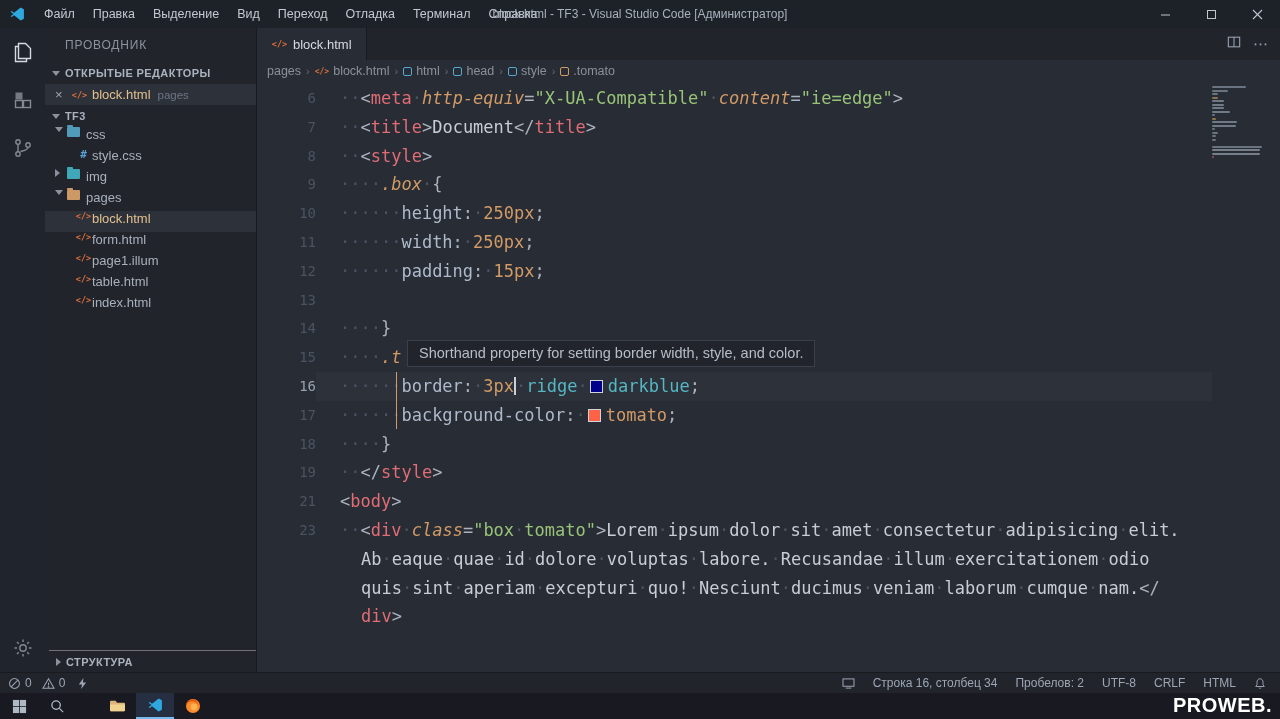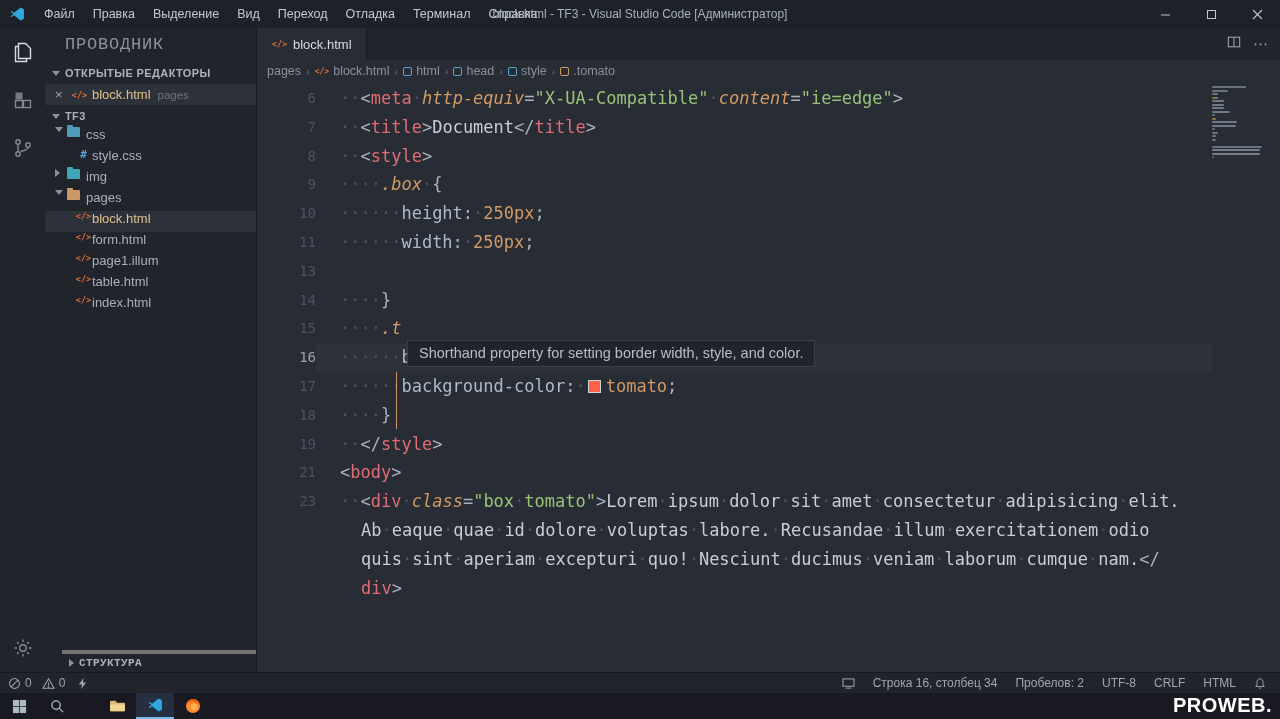--- a/index.html
+++ b/index.html
@@ -16,39 +16,39 @@
   .wc { width:46px; height:28px; display:flex; align-items:center; justify-content:center; }
 
   
   .activitybar { position:absolute; left:0; top:28px; width:45px; bottom:47px; background:#20242c; z-index:10; display:flex; flex-direction:column; }
   .ab-item { height:48px; display:flex; align-items:center; justify-content:center; opacity:.55; }
   .ab-item.active { opacity:1; }
   .ab-bottom { margin-top:auto; }
 
   
   .sidebar { position:absolute; left:45px; top:28px; width:212px; bottom:47px; background:#21252b; border-right:1px solid #181a1f; z-index:9; color:#9da5b4; }
-  .sb-title { height:34px; line-height:34px; padding-left:20px; font-size:17px; letter-spacing:.8px; color:#8b939e;font-family:Liberation Mono, monospace; }
+  .sb-title { height:34px; line-height:34px; padding-left:20px; font-size:12px; letter-spacing:.8px; color:#8b939e; }
   .sb-section-header { height:22px; display:flex; align-items:center; font-size:11px; font-weight:bold; color:#aab2bd; letter-spacing:.4px; padding-left:4px; }
   .chev { width:0; height:0; margin:0 5px 0 3px; }
   .chev.down { border-left:4px solid transparent; border-right:4px solid transparent; border-top:5px solid #8a919c; }
   .chev.right { border-top:4px solid transparent; border-bottom:4px solid transparent; border-left:5px solid #8a919c; }
   .oe-item { height:21px; display:flex; align-items:center; background:#2c313a; padding-left:10px; font-size:13px; }
   .oe-close { color:#9da5b4; font-size:13px; width:16px; }
   .oe-label { color:#e2c08d; margin-left:4px; }
   .oe-detail { color:#6d7582; font-size:11.5px; margin-left:7px; }
   .tree-row { height:21px; display:flex; align-items:flex-start; font-size:13px; color:#a8b0bc; }
   .tree-row.selected { background:#2c313a; }
   .tree-row.selected .t-label { color:#e2c08d; }
   .t-chev { width:12px; display:flex; }
   .folder-ico { width:13px; height:10px; border-radius:1px; position:relative; margin-right:6px; }
   .folder-ico::before { content:""; position:absolute; top:-2px; left:0; width:6px; height:2px; border-radius:1px 1px 0 0; background:inherit; }
   .ficon { font-family:"DejaVu Sans Mono",monospace; font-size:8.5px; font-weight:bold; width:17px; flex:none; display:inline-block; text-align:center; }
   .ficon.html { color:#e0703a; }
   .ficon.css { color:#5a9fd4; font-size:11px; }
-  .sb-outline { position:absolute; bottom:0; left:17px; right:0; height:22px; display:flex; align-items:center; font-size:11px; font-weight:bold; letter-spacing:.4px; border-top:4px solid #737373; padding-left:4px; color:#aab2bd;font-family:Liberation Mono, monospace; }
+  .sb-outline { position:absolute; bottom:0; left:4px; right:0; height:22px; display:flex; align-items:center; font-size:11px; font-weight:bold; letter-spacing:.4px; border-top:1px solid #737373; padding-left:4px; color:#aab2bd; }
 
   
   .editor { position:absolute; left:257px; top:28px; right:0; bottom:47px; background:#282c34; }
   .tabbar { height:32px; background:#21252b; display:flex; align-items:stretch; }
   .tab { display:flex; align-items:center; padding:0 14px; font-size:13px; color:#d7dae0; background:#282c34; border-right:1px solid #181a1f; }
   .tab .ficon { margin-right:5px; }
   .tab-actions { margin-left:auto; display:flex; align-items:center; gap:12px; padding-right:12px; color:#9da5b4; }
   .breadcrumbs { height:22px; display:flex; align-items:center; font-size:12.5px; color:#8a919c; padding-left:9px; }
   .bc-item { display:flex; align-items:center; margin:0 1px; }
   .bc-sep { color:#646b76; margin:0 4px; font-size:11px; }
@@ -299,20 +299,24 @@
             <div class="gutter">9</div>
             <div class="lc"><span class="ws">····</span><span class="tk-sel">.box</span><span class="ws">·</span><span class="tk-p">{</span></div>
           </div>
           <div class="line">
             <div class="gutter">10</div>
             <div class="lc"><span class="ws">······</span><span class="tk-pr">height</span><span class="tk-p">:</span><span class="ws">·</span><span class="tk-num">250px</span><span class="tk-p">;</span></div>
           </div>
           <div class="line">
             <div class="gutter">11</div>
             <div class="lc"><span class="ws">······</span><span class="tk-pr">width</span><span class="tk-p">:</span><span class="ws">·</span><span class="tk-num">250px</span><span class="tk-p">;</span></div>
+          </div>
+          <div class="line">
+            <div class="gutter">12</div>
+            <div class="lc"><span class="ws">······</span><span class="tk-pr">padding</span><span class="tk-p">:</span><span class="ws">·</span><span class="tk-num">15px</span><span class="tk-p">;</span></div>
           </div>
           <div class="line">
             <div class="gutter">13</div>
           </div>
           <div class="line">
             <div class="gutter">14</div>
             <div class="lc"><span class="ws">····</span><span class="tk-p">}</span></div>
           </div>
           <div class="line">
             <div class="gutter">15</div>

